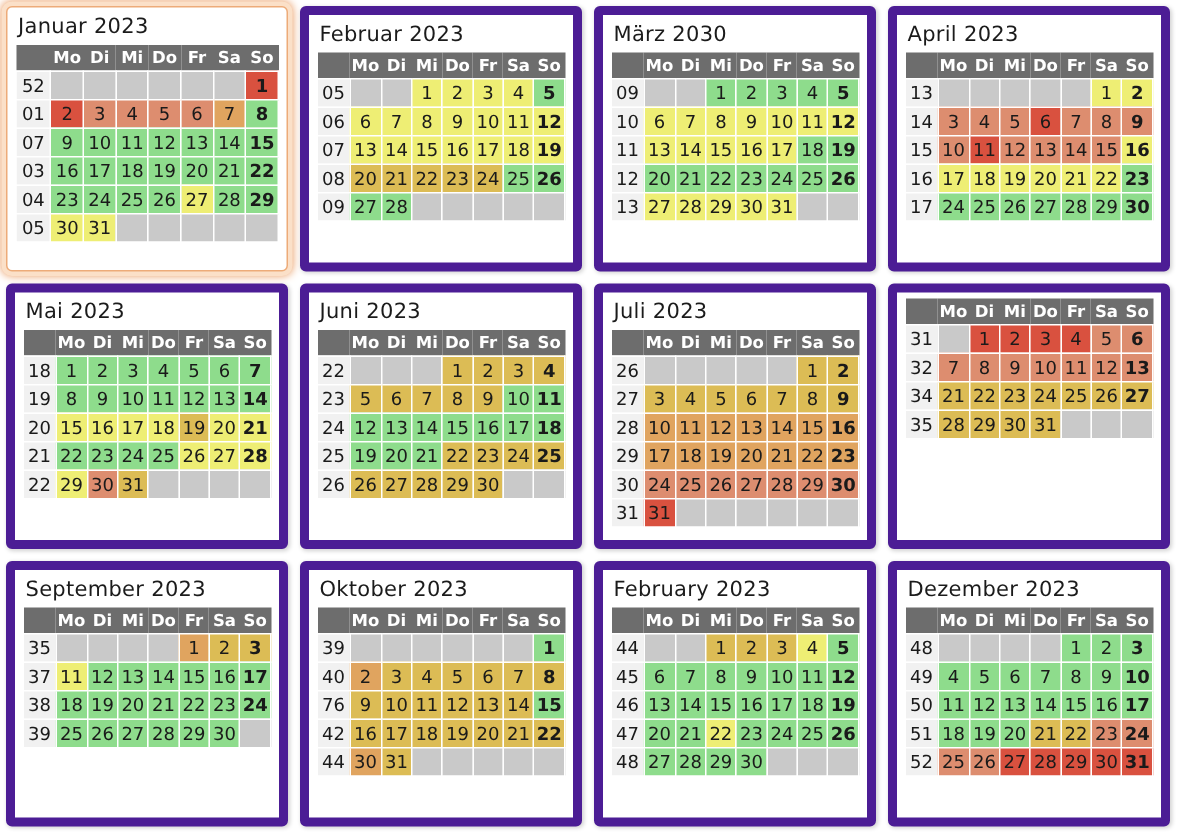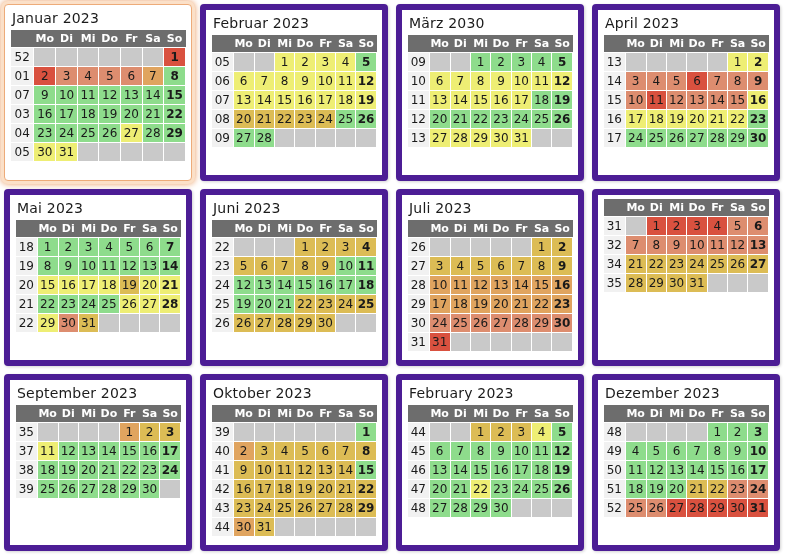--- a/index.html
+++ b/index.html
@@ -721,50 +721,40 @@
             <td class="wk">40</td>
             <td class="tan">2</td>
             <td class="amber holiday">3</td>
             <td class="amber">4</td>
             <td class="amber">5</td>
             <td class="amber">6</td>
             <td class="amber">7</td>
             <td class="amber so">8</td>
           </tr>
           <tr>
-            <td class="wk">41</td>
+            <td class="wk">76</td>
             <td class="amber">9</td>
             <td class="amber">10</td>
             <td class="amber">11</td>
             <td class="amber">12</td>
             <td class="amber">13</td>
             <td class="amber">14</td>
             <td class="green so">15</td>
           </tr>
           <tr>
             <td class="wk">42</td>
             <td class="amber">16</td>
             <td class="amber">17</td>
             <td class="amber">18</td>
             <td class="amber">19</td>
             <td class="amber">20</td>
             <td class="amber">21</td>
             <td class="amber so">22</td>
           </tr>
           <tr>
-            <td class="wk">43</td>
-            <td class="amber">23</td>
-            <td class="amber">24</td>
-            <td class="amber">25</td>
-            <td class="amber">26</td>
-            <td class="amber">27</td>
-            <td class="amber">28</td>
-            <td class="amber so">29</td>
-          </tr>
-          <tr>
             <td class="wk">44</td>
             <td class="tan">30</td>
             <td class="amber holiday">31</td>
             <td class="empty"></td>
             <td class="empty"></td>
             <td class="empty"></td>
             <td class="empty"></td>
             <td class="empty"></td>
           </tr>
         </tbody>

